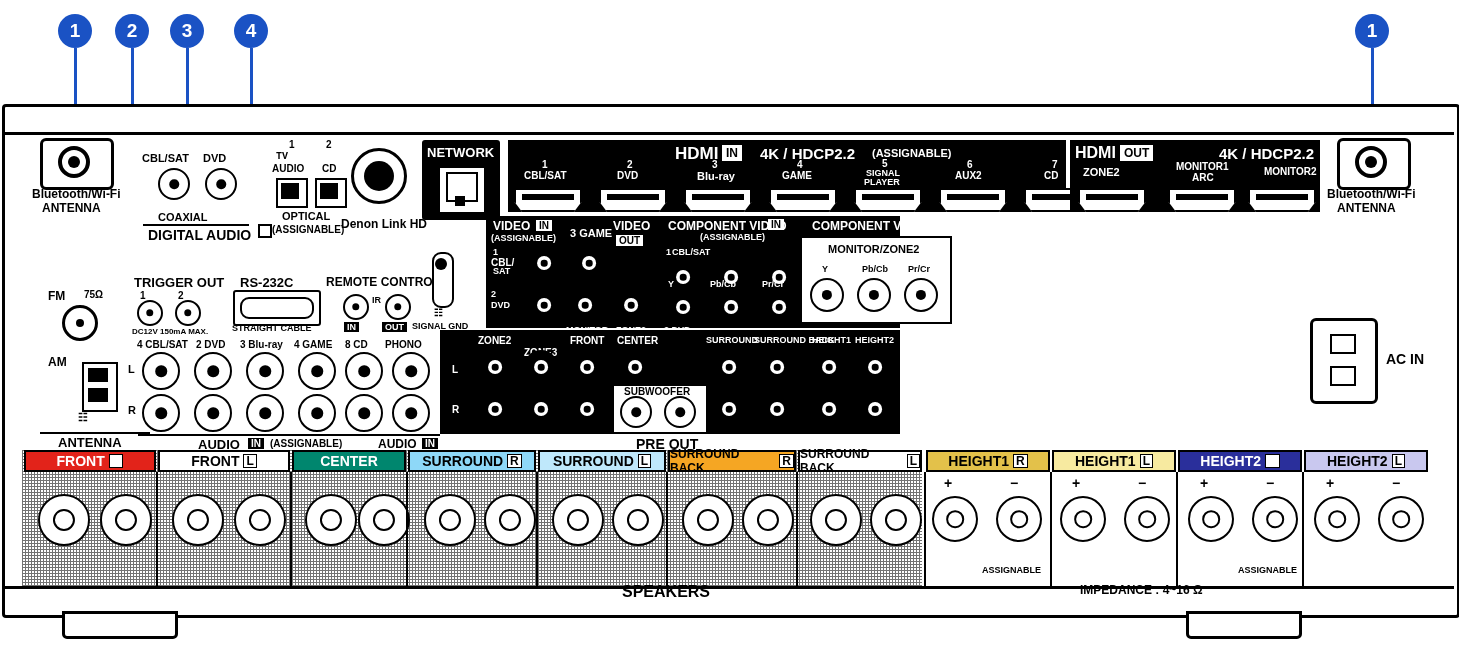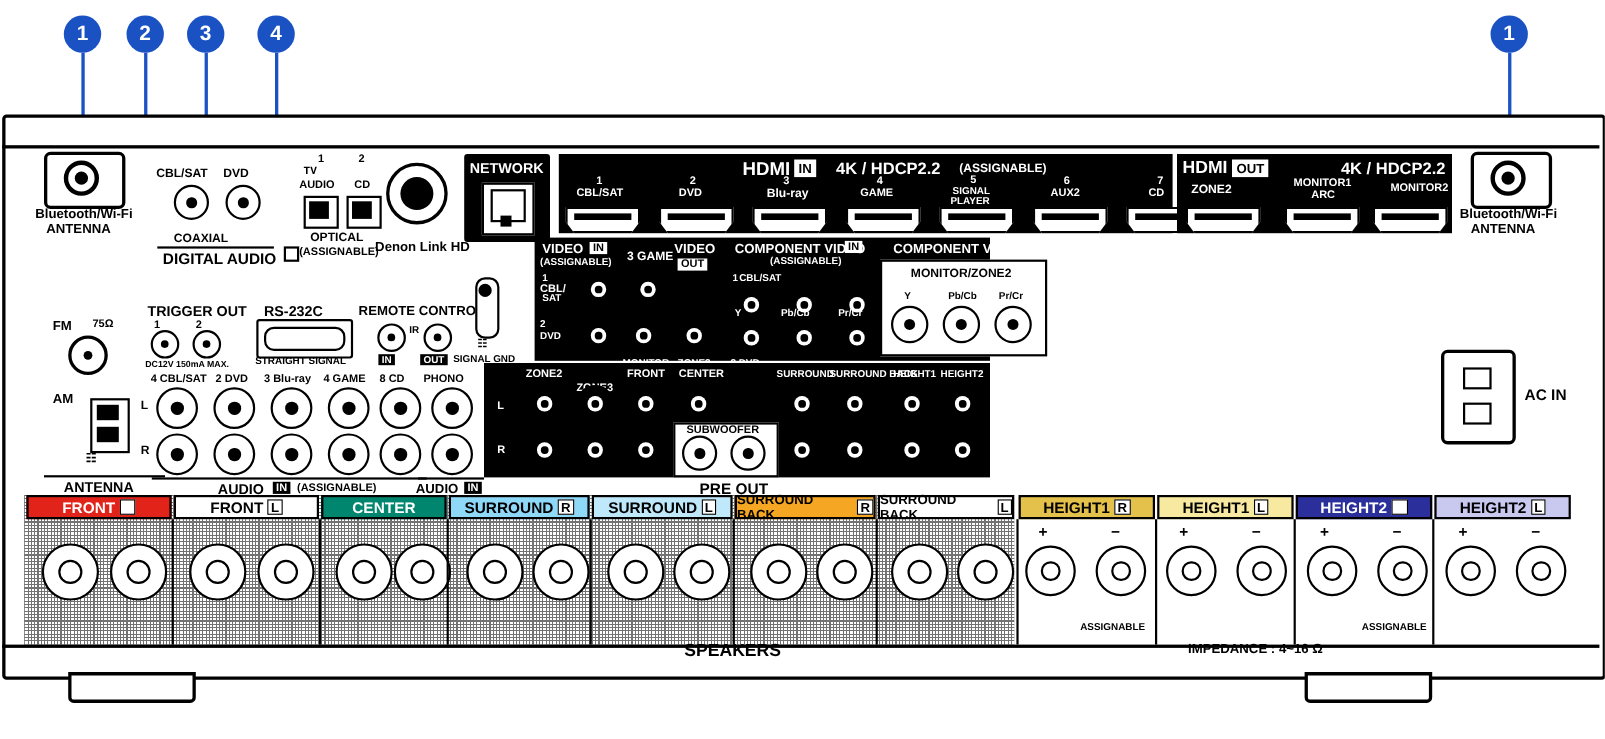--- a/index.html
+++ b/index.html
@@ -275,21 +275,21 @@
   <div class="lbl" style="left:134px;top:276px;font-size:13px;">TRIGGER OUT</div>
   <div class="lbl" style="left:140px;top:291px;font-size:10px;">1</div>
   <div class="lbl" style="left:178px;top:291px;font-size:10px;">2</div>
   <div class="jack" style="left:137px;top:300px;width:26px;height:26px;"></div>
   <div class="jack" style="left:175px;top:300px;width:26px;height:26px;"></div>
   <div class="lbl" style="left:132px;top:328px;font-size:8px;">DC12V 150mA MAX.</div>
 
   <div class="lbl" style="left:240px;top:276px;font-size:13px;">RS-232C</div>
   <div class="abs" style="left:233px;top:290px;width:84px;height:32px;border:2px solid #000;background:#fff;border-radius:3px;"></div>
   <div class="abs" style="left:240px;top:297px;width:70px;height:18px;border:2px solid #000;border-radius:9px;background:#fff;"></div>
-  <div class="lbl" style="left:232px;top:324px;font-size:9px;">STRAIGHT SIGNAL</div>
+  <div class="lbl" style="left:232px;top:324px;font-size:9px;">STRAIGHT CABLE</div>
 
   <div class="lbl" style="left:326px;top:276px;font-size:12px;">REMOTE CONTROL</div>
   <div class="jack" style="left:343px;top:294px;width:26px;height:26px;"></div>
   <div class="jack" style="left:385px;top:294px;width:26px;height:26px;"></div>
   <div class="lbl" style="left:372px;top:296px;font-size:9px;">IR</div>
   <div class="abs" style="left:344px;top:322px;background:#000;color:#fff;font-size:9px;font-weight:bold;padding:0 3px;"><span>IN</span></div>
   <div class="abs" style="left:382px;top:322px;background:#000;color:#fff;font-size:9px;font-weight:bold;padding:0 3px;"><span>OUT</span></div>
 
   <div class="abs" style="left:432px;top:252px;width:18px;height:52px;border:2px solid #000;border-radius:9px;background:#fff;"></div>
   <div class="abs" style="left:435px;top:258px;width:12px;height:12px;border-radius:50%;background:#000;"></div>

